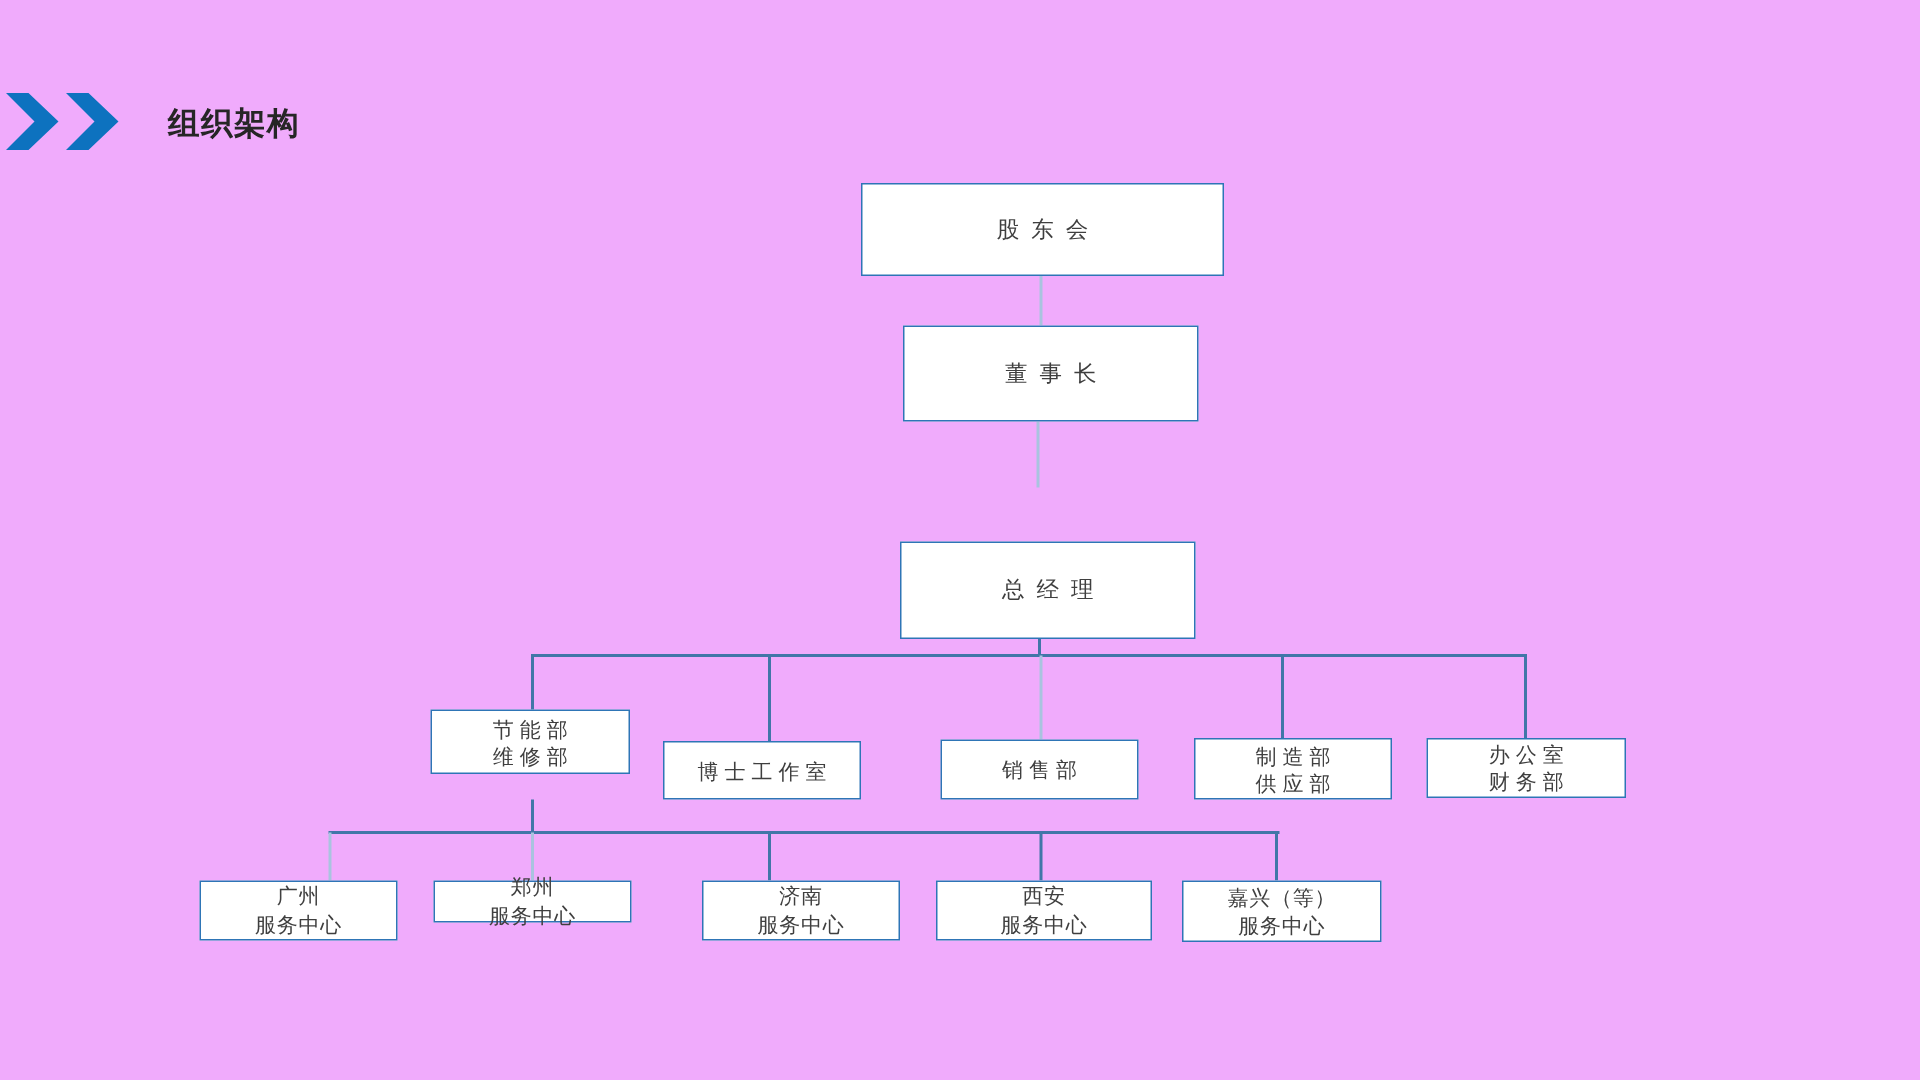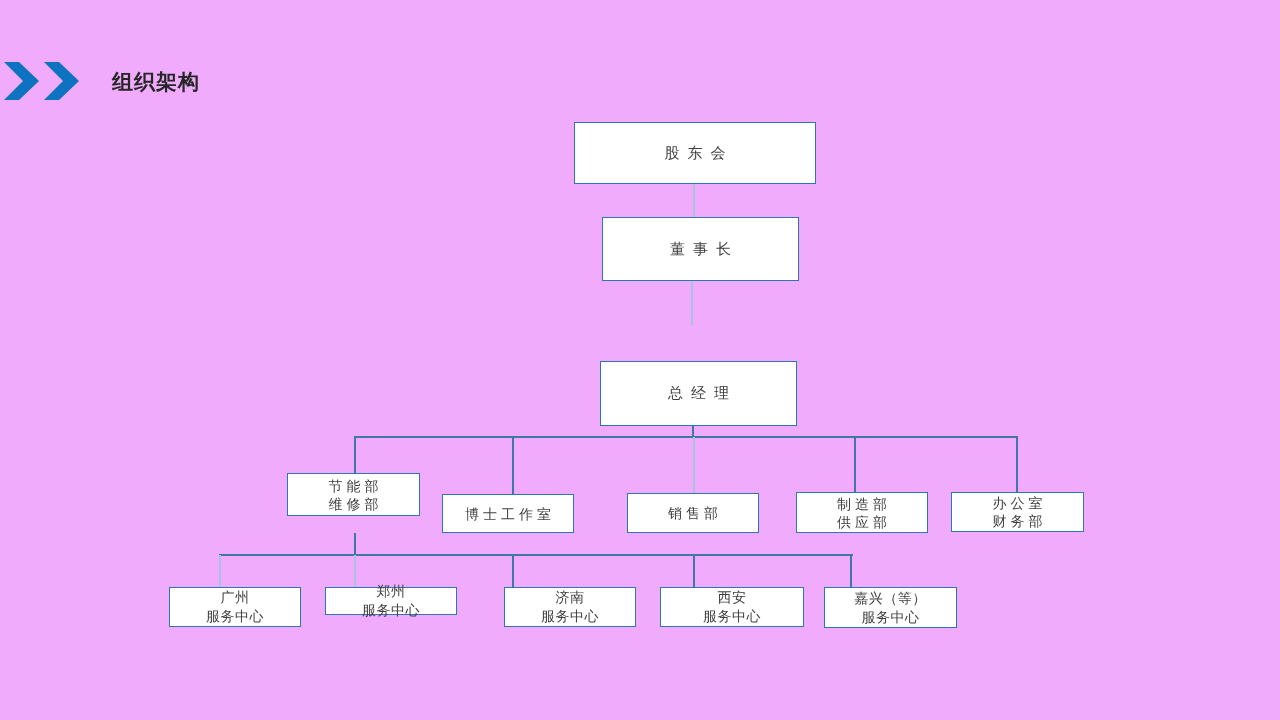--- a/index.html
+++ b/index.html
@@ -51,21 +51,21 @@
   .node .ln {
     display: block;
     white-space: nowrap;
   }
   
   .sp8 { letter-spacing: 8px; padding-left: 8px; }
   .sp4 { letter-spacing: 4px; padding-left: 4px; }
 
   .lvl-top { font-size: 15px; }
   .lvl-mid { font-size: 14px; line-height: 18px; }
-  .lvl-low { font-size: 14px; line-height: 19px; letter-spacing: 0.5px; margin-left: 36px; }
+  .lvl-low { font-size: 14px; line-height: 19px; letter-spacing: 0.5px; }
 
   #box-shareholders { left: 574px; top: 122px; width: 242px; height: 62px; }
   #box-chairman     { left: 602px; top: 217px; width: 197px; height: 64px; }
   #box-gm           { left: 600px; top: 325px; width: 197px; height: 65px; margin-top: 36px; }
 
   #box-energy { left: 287px; top: 473px; width: 133px; height: 43px; }
   #box-phd    { left: 442px; top: 494px; width: 132px; height: 39px; }
   #box-sales  { left: 627px; top: 493px; width: 132px; height: 40px; }
   #box-mfg    { left: 784px; top: 492px; width: 132px; height: 41px; margin-left: 12px; }
   #box-office { left: 951px; top: 492px; width: 133px; height: 40px; }

